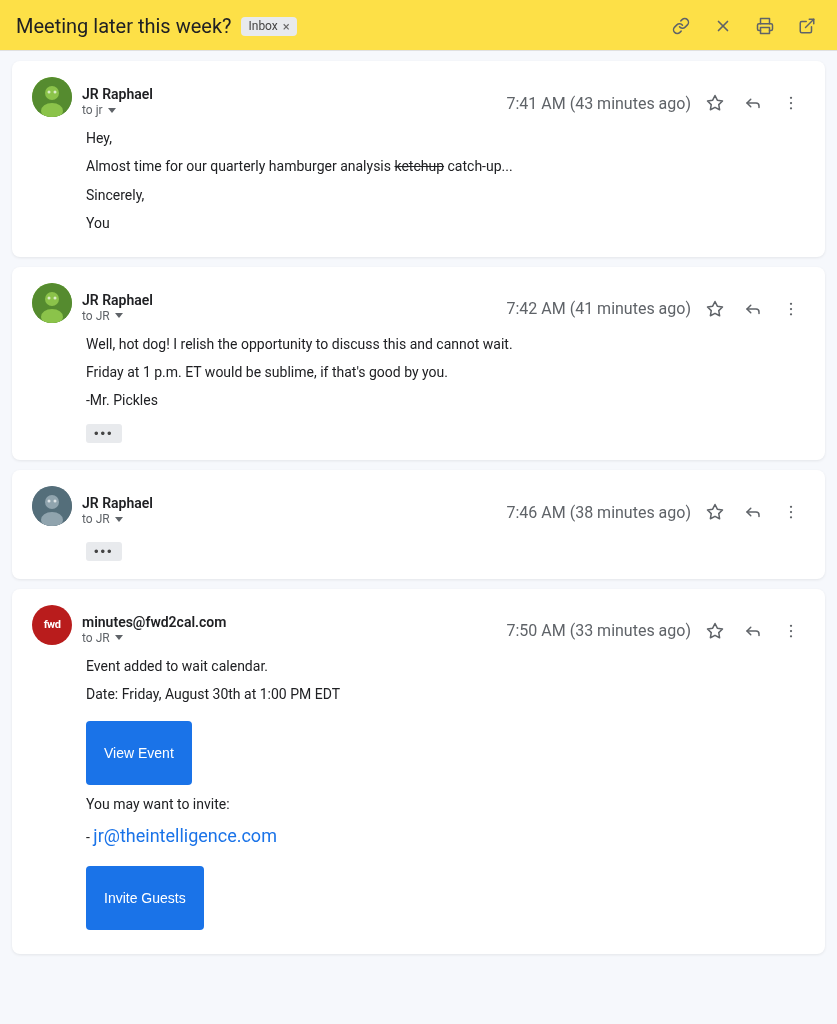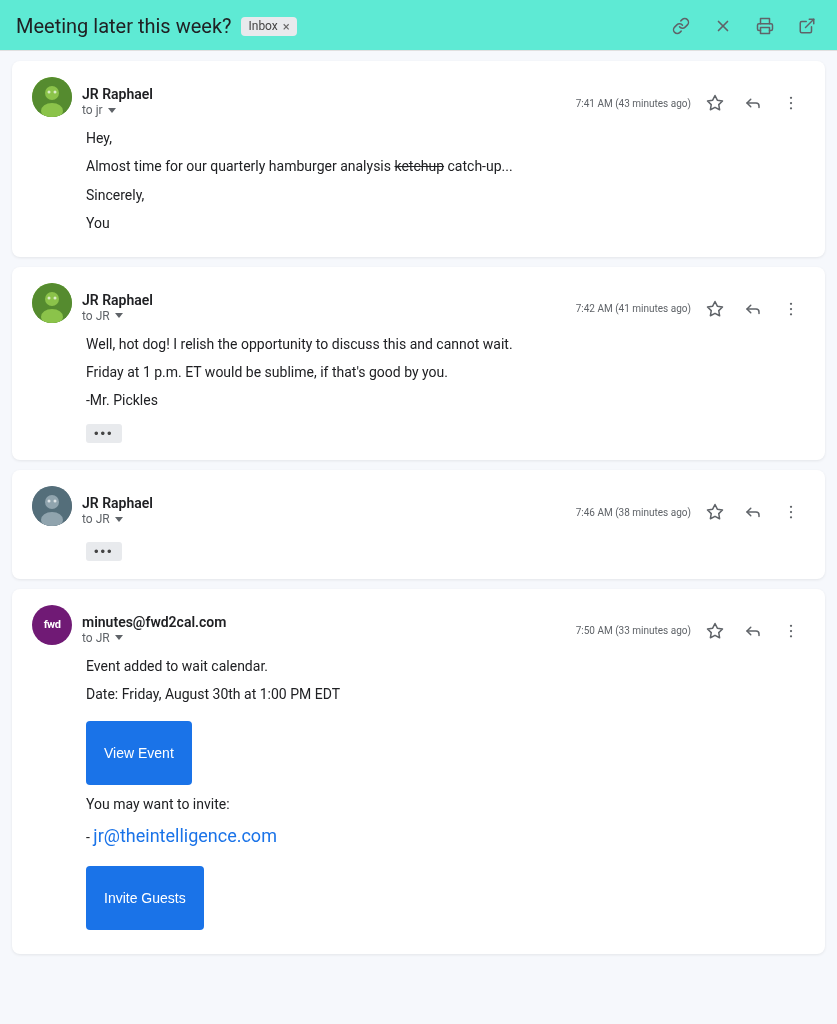--- a/index.html
+++ b/index.html
@@ -11,21 +11,21 @@
       width: 837px;
       min-height: 1024px;
     }
 
     
     .top-bar {
       display: flex;
       align-items: center;
       justify-content: space-between;
       padding: 12px 16px 10px 16px;
-      background: #5eead4;
+      background: #fde047;
       border-bottom: 1px solid #e0e0e0;
     }
     .top-bar-left {
       display: flex;
       align-items: center;
       gap: 10px;
     }
     .subject-title {
       font-size: 20px;
       font-weight: 400;
@@ -128,21 +128,21 @@
     }
 
     .email-meta {
       display: flex;
       align-items: center;
       gap: 10px;
       flex-shrink: 0;
       margin-top: 2px;
     }
     .email-time {
-      font-size: 10px;
+      font-size: 16px;
       color: #5f6368;
     }
     .meta-icon {
       background: none;
       border: none;
       cursor: pointer;
       color: #5f6368;
       font-size: 16px;
       display: flex;
       align-items: center;
@@ -384,21 +384,21 @@
             </svg>
           </button>
         </div>
       </div>
       <div class="email-body">
         <button class="ellipsis-btn">•••</button>
       </div>
     </div>
     <div class="email-card">
       <div class="email-header">
-        <div class="avatar" style="background:#701a75;color:#fff;">
+        <div class="avatar" style="background:#b91c1c;color:#fff;">
           <span style="font-size:11px;font-weight:700;letter-spacing:-0.5px;">fwd</span>
         </div>
         <div class="sender-info">
           <div class="sender-name">minutes@fwd2cal.com</div>
           <div class="sender-to">
             <span>to JR</span>
             <span class="chevron-down"></span>
           </div>
         </div>
         <div class="email-meta">

